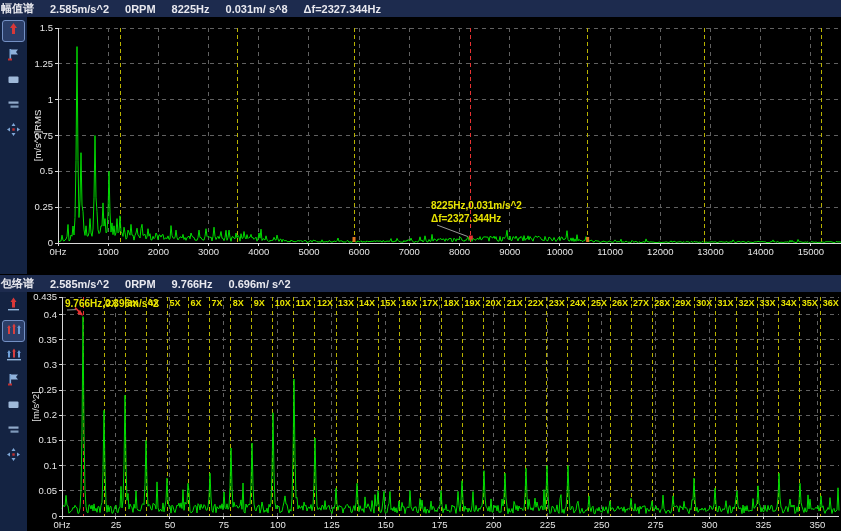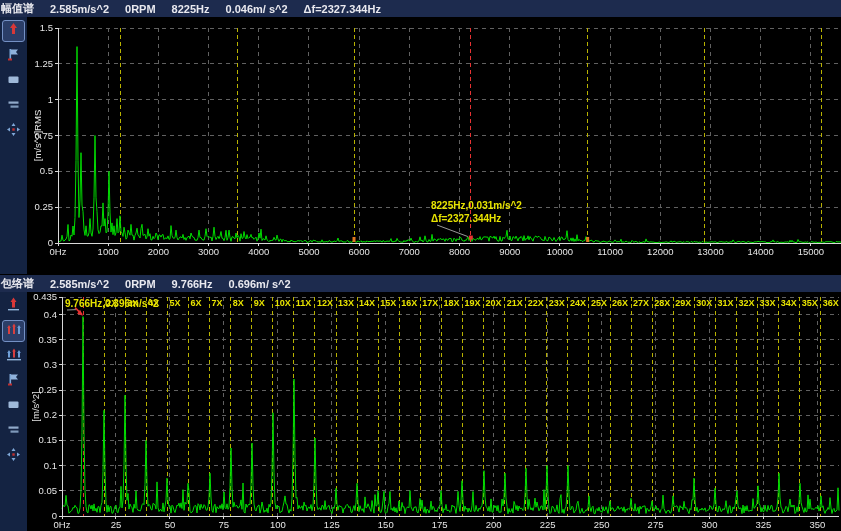--- a/index.html
+++ b/index.html
@@ -22,21 +22,21 @@
 </head>
 <body>
 
 <div class="app">
 
   <header class="bar">
     <span>幅值谱</span>
     <span>2.585m/s^2</span>
     <span>0RPM</span>
     <span>8225Hz</span>
-    <span>0.046m/ s^2</span>
+    <span>0.031m/ s^8</span>
     <span>Δf=2327.344Hz</span>
   </header>
 
   <div class="row row-top">
     <nav class="toolbar">
       <div class="tbtn sel">
         <span>
           <svg width="15" height="15">
               <path d="M7.5 1 L11 6 H9 V12 H6 V6 H4 Z" fill="#d83838"></path>
             </svg>

